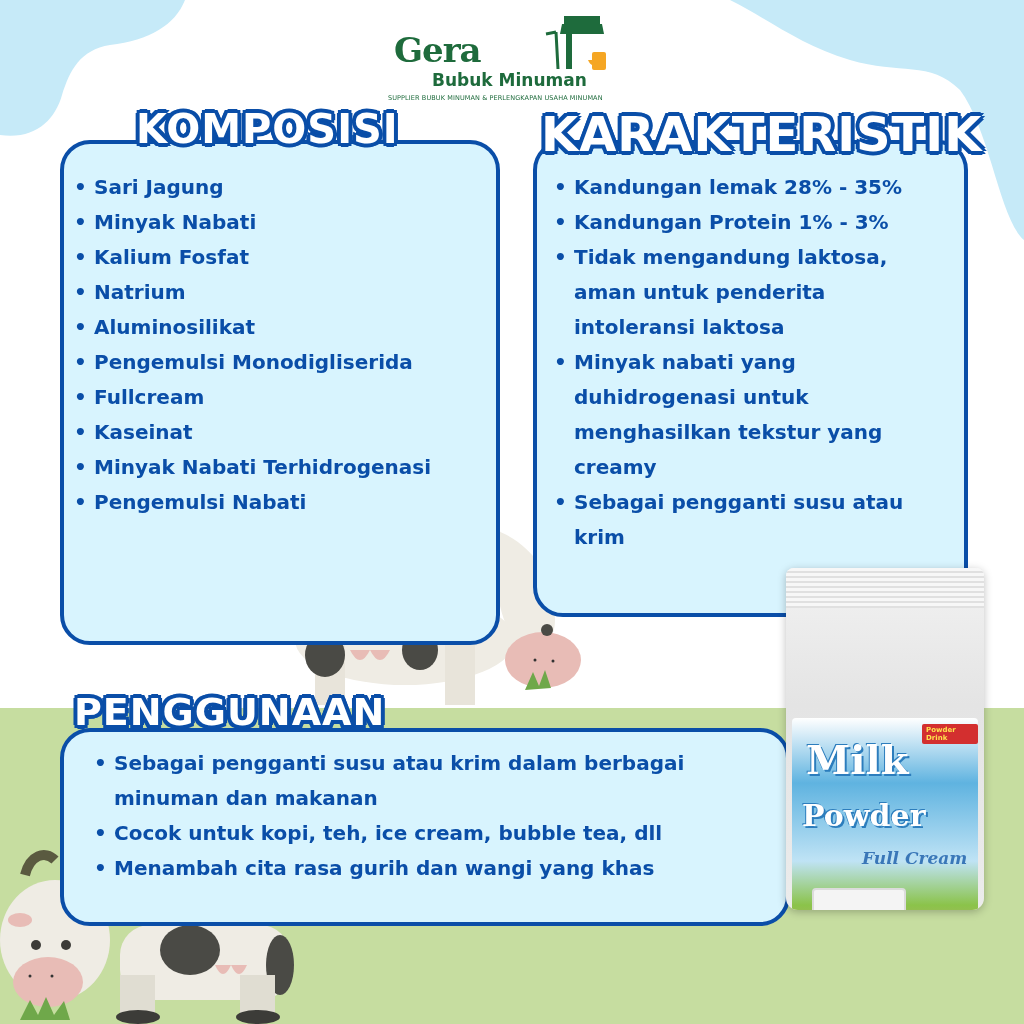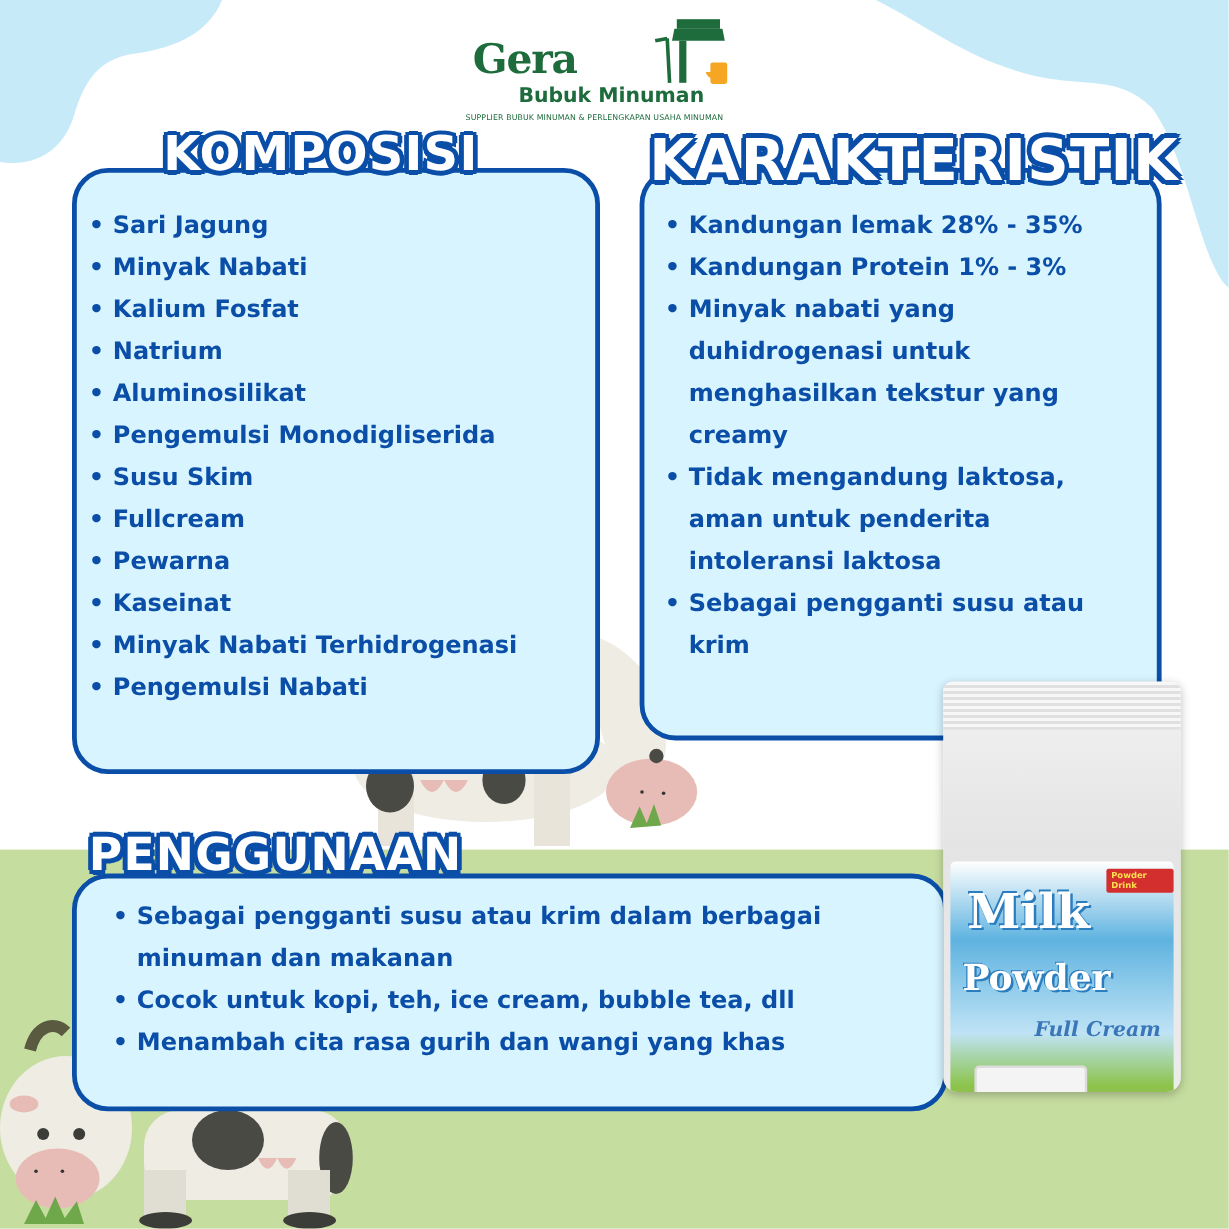--- a/index.html
+++ b/index.html
@@ -88,35 +88,33 @@
 
 <div class="box" style="left:60px;top:140px;width:440px;height:505px;"></div>
 <div class="title" style="left:130px;top:106px;font-size:40px;">KOMPOSISI</div>
 <ul class="list" style="left:68px;top:170px;">
   <li>Sari Jagung</li>
   <li>Minyak Nabati</li>
   <li>Kalium Fosfat</li>
   <li>Natrium</li>
   <li>Aluminosilikat</li>
   <li>Pengemulsi Monodigliserida</li>
-  <li>Susu Skim</li>
   <li>Fullcream</li>
-  <li>Pewarna</li>
   <li>Kaseinat</li>
   <li>Minyak Nabati Terhidrogenasi</li>
   <li>Pengemulsi Nabati</li>
 </ul>
 
 <div class="box" style="left:533px;top:140px;width:435px;height:477px;"></div>
 <div class="title" style="left:535px;top:106px;font-size:48px;">KARAKTERISTIK</div>
 <ul class="list" style="left:548px;top:170px;">
   <li><span>Kandungan lemak 28% - 35%</span></li>
   <li><span>Kandungan Protein 1% - 3%</span></li>
+  <li><span>Tidak mengandung laktosa,</span><br><span>aman untuk penderita</span><br><span>intoleransi laktosa</span></li>
   <li><span>Minyak nabati yang</span><br><span>duhidrogenasi untuk</span><br><span>menghasilkan tekstur yang</span><br><span>creamy</span></li>
-  <li><span>Tidak mengandung laktosa,</span><br><span>aman untuk penderita</span><br><span>intoleransi laktosa</span></li>
   <li><span>Sebagai pengganti susu atau</span><br><span>krim</span></li>
 </ul>
 
 <div class="box" style="left:60px;top:728px;width:730px;height:198px;"></div>
 <div class="title" style="left:68px;top:690px;font-size:38px;">PENGGUNAAN</div>
 <ul class="list" style="left:88px;top:746px;">
   <li><span>Sebagai pengganti susu atau krim dalam berbagai</span><br><span>minuman dan makanan</span></li>
   <li><span>Cocok untuk kopi, teh, ice cream, bubble tea, dll</span></li>
   <li><span>Menambah cita rasa gurih dan wangi yang khas</span></li>
 </ul>

